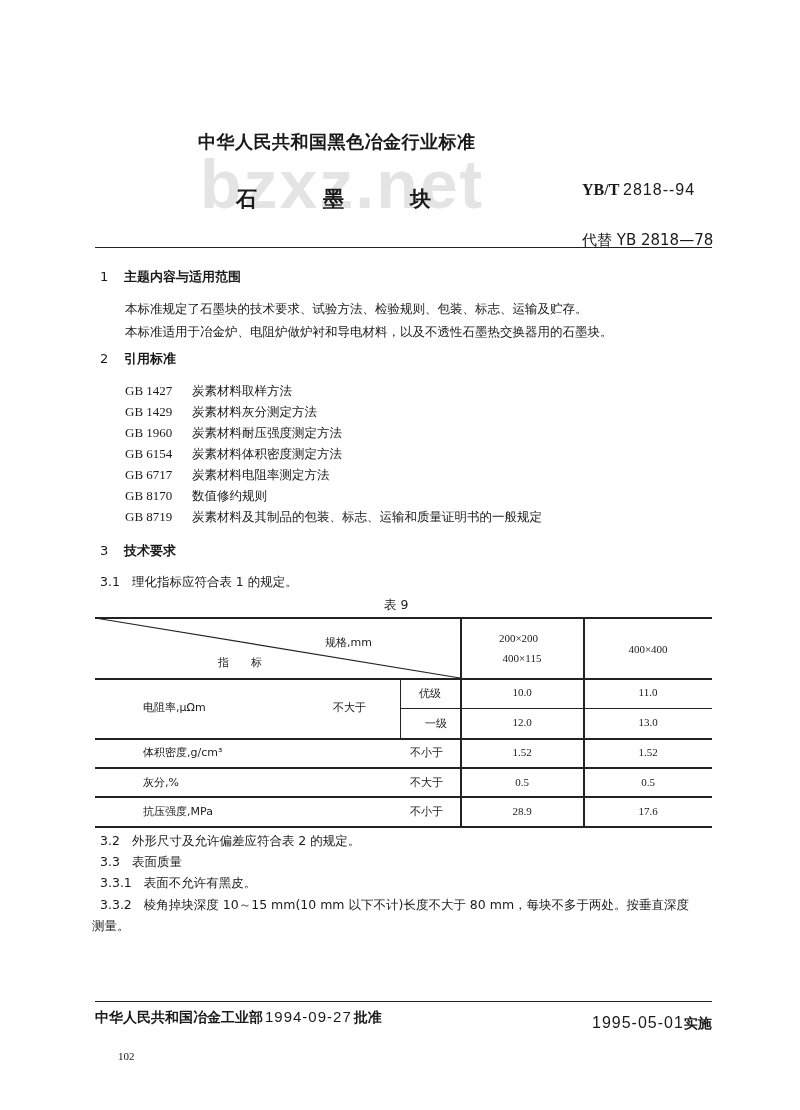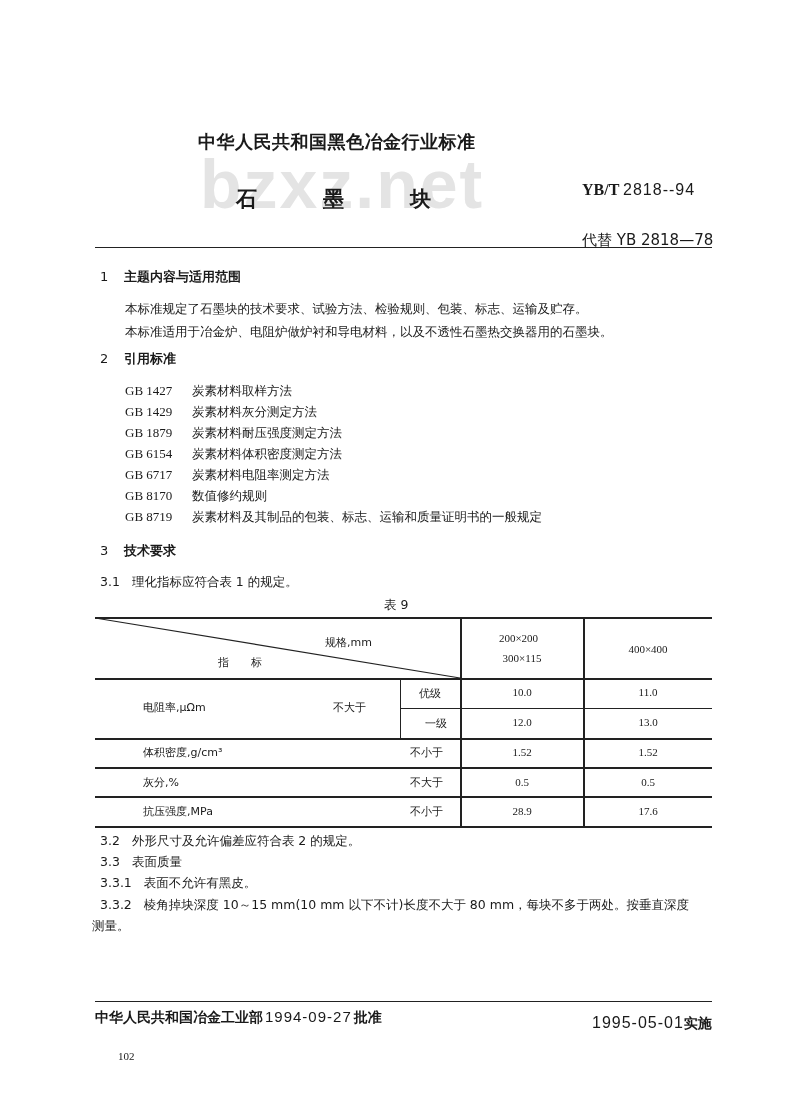--- a/index.html
+++ b/index.html
@@ -53,21 +53,21 @@
   <span class="n">1</span><span>主题内容与适用范围</span>
 </div>
 <div class="abs p" style="top:301px;">本标准规定了石墨块的技术要求、试验方法、检验规则、包装、标志、运输及贮存。</div>
 <div class="abs p" style="top:324px;">本标准适用于冶金炉、电阻炉做炉衬和导电材料，以及不透性石墨热交换器用的石墨块。</div>
 
 <div class="abs h1" style="top:350px;">
   <span class="n">2</span><span>引用标准</span>
 </div>
 <div class="abs ref" style="top:383px;"><span class="code">GB 1427</span><span>炭素材料取样方法</span></div>
 <div class="abs ref" style="top:404px;"><span class="code">GB 1429</span><span>炭素材料灰分测定方法</span></div>
-<div class="abs ref" style="top:425px;"><span class="code">GB 1879</span><span>炭素材料耐压强度测定方法</span></div>
+<div class="abs ref" style="top:425px;"><span class="code">GB 1960</span><span>炭素材料耐压强度测定方法</span></div>
 <div class="abs ref" style="top:446px;"><span class="code">GB 6154</span><span>炭素材料体积密度测定方法</span></div>
 <div class="abs ref" style="top:467px;"><span class="code">GB 6717</span><span>炭素材料电阻率测定方法</span></div>
 <div class="abs ref" style="top:488px;"><span class="code">GB 8170</span><span>数值修约规则</span></div>
 <div class="abs ref" style="top:509px;"><span class="code">GB 8719</span><span>炭素材料及其制品的包装、标志、运输和质量证明书的一般规定</span></div>
 
 <div class="abs h1" style="top:542px;">
   <span class="n">3</span><span>技术要求</span>
 </div>
 <div class="abs clause" style="top:574px;">
   <span class="n">3.1</span><span>理化指标应符合表 1 的规定。</span>
@@ -89,21 +89,21 @@
   <div class="tline" style="left:583px; top:617px; width:1.5px; height:210px;"></div>
   <div class="tline" style="left:400px; top:678px; width:1px; height:60px;"></div>
 
   <svg style="position:absolute; left:95px; top:617px;" width="366" height="63">
     <line x1="0" y1="1" x2="365" y2="61" stroke="#222" stroke-width="1.2"></line>
   </svg>
 
   <div class="cell" style="left:325px; top:635px;">规格,mm</div>
   <div class="cell" style="left:218px; top:655px;">指　　标</div>
   <div class="cell num" style="left:461px; width:115px; top:632px;">200×200</div>
-  <div class="cell num" style="left:461px; width:122px; top:652px;">300×115</div>
+  <div class="cell num" style="left:461px; width:122px; top:652px;">400×115</div>
   <div class="cell num" style="left:584px; width:128px; top:643px;">400×400</div>
 
   <div class="cell" style="left:143px; top:700px;">电阻率,μΩm</div>
   <div class="cell" style="left:333px; top:700px;">不大于</div>
   <div class="cell" style="left:400px; width:60px; top:686px;">优级</div>
   <div class="cell num" style="left:461px; width:122px; top:686px;">10.0</div>
   <div class="cell num" style="left:584px; width:128px; top:686px;">11.0</div>
   <div class="cell" style="left:400px; width:72px; top:716px;">一级</div>
   <div class="cell num" style="left:461px; width:122px; top:716px;">12.0</div>
   <div class="cell num" style="left:584px; width:128px; top:716px;">13.0</div>

